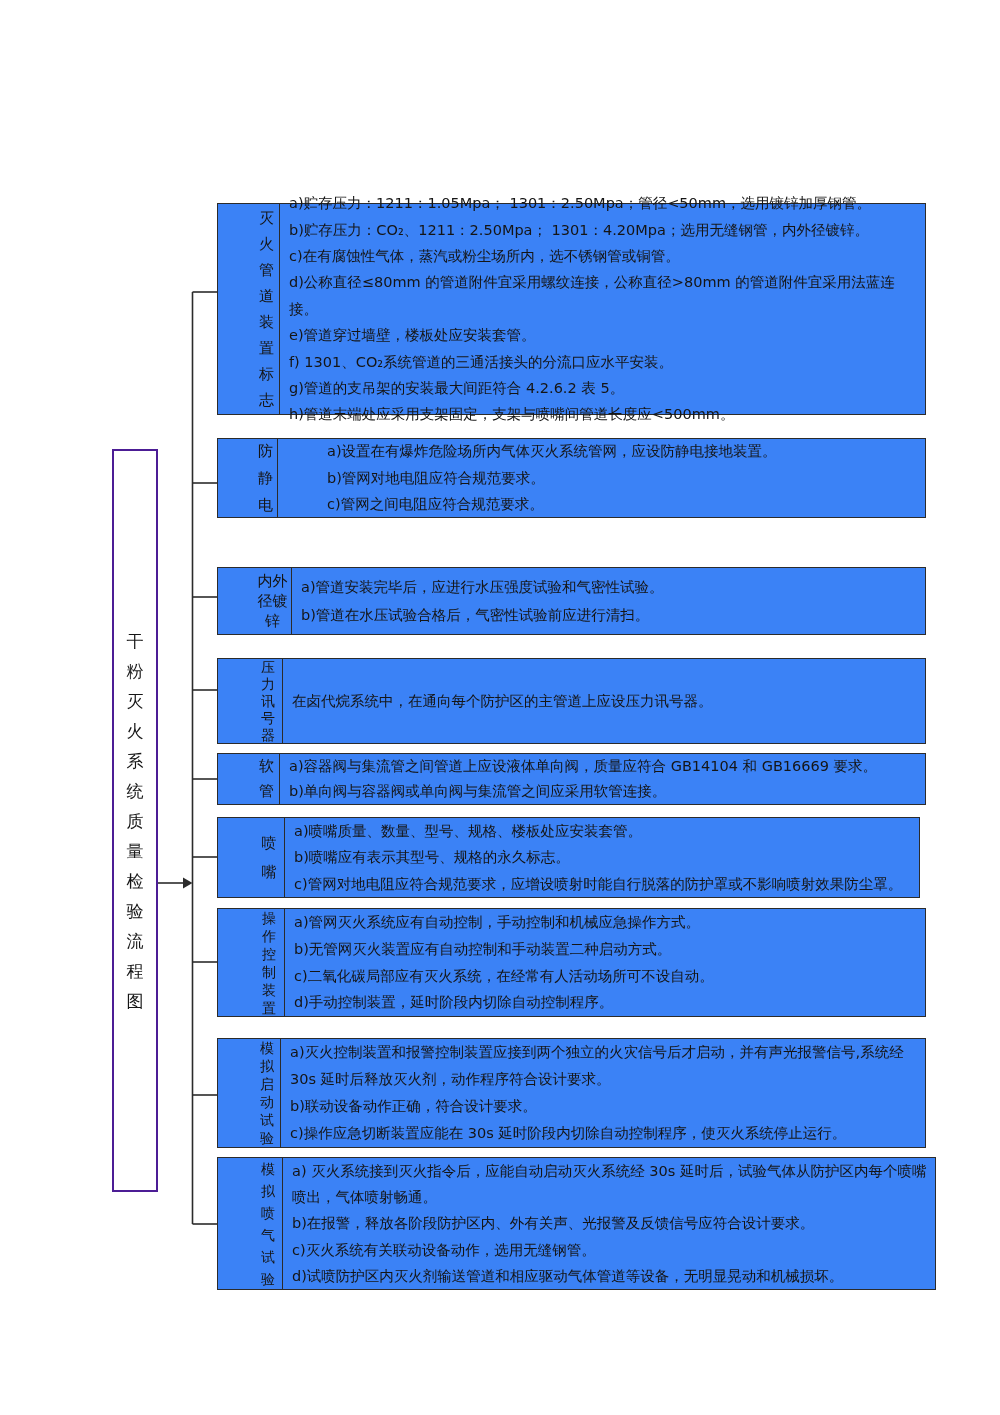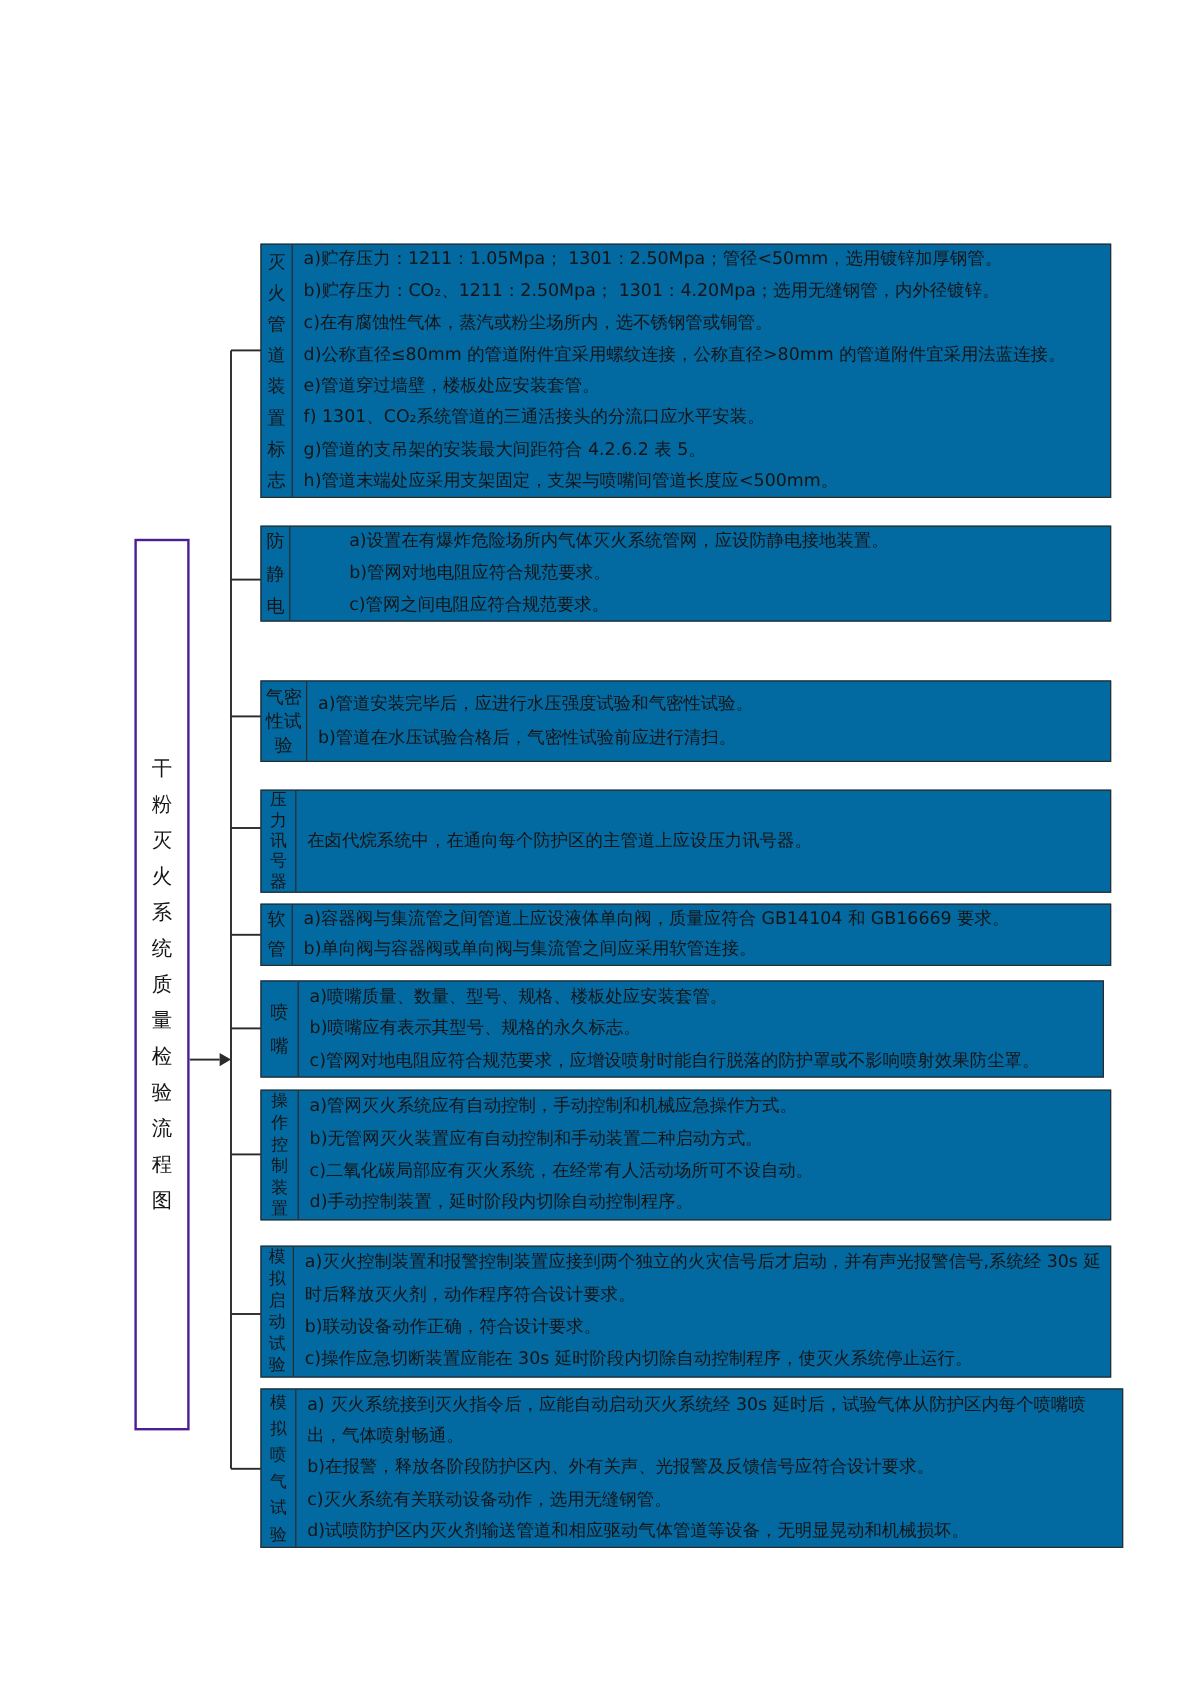--- a/index.html
+++ b/index.html
@@ -29,22 +29,23 @@
     line-height: 30px;
     word-break: break-all;
     text-align: center;
     white-space: normal;
   }
 
   
   .node {
     position: absolute;
     border: 1.6px solid #2b2b2b;
-    background: #0369a1;
+    background: #3b82f6;
     display: flex;
+    padding-left: 36px;
   }
   .node .label {
     border-right: 1.6px solid #2b2b2b;
     display: flex; align-items: center; justify-content: center;
     flex: 0 0 auto;
   }
   .node .label .vtext {
     word-break: break-all;
     text-align: center;
     font-size: 15px;
@@ -143,21 +144,21 @@
     </div>
     <div class="content">
       <div class="item">a)设置在有爆炸危险场所内气体灭火系统管网，应设防静电接地装置。</div>
       <div class="item">b)管网对地电阻应符合规范要求。</div>
       <div class="item">c)管网之间电阻应符合规范要求。</div>
     </div>
   </div>
 
   <div class="node" id="n3">
     <div class="label">
-      <div class="vtext">气密性试验</div>
+      <div class="vtext">内外径镀锌</div>
     </div>
     <div class="content">
       <div class="item">a)管道安装完毕后，应进行水压强度试验和气密性试验。</div>
       <div class="item">b)管道在水压试验合格后，气密性试验前应进行清扫。</div>
     </div>
   </div>
 
   <div class="node" id="n4">
     <div class="label">
       <div class="vtext">压力讯号器</div>

